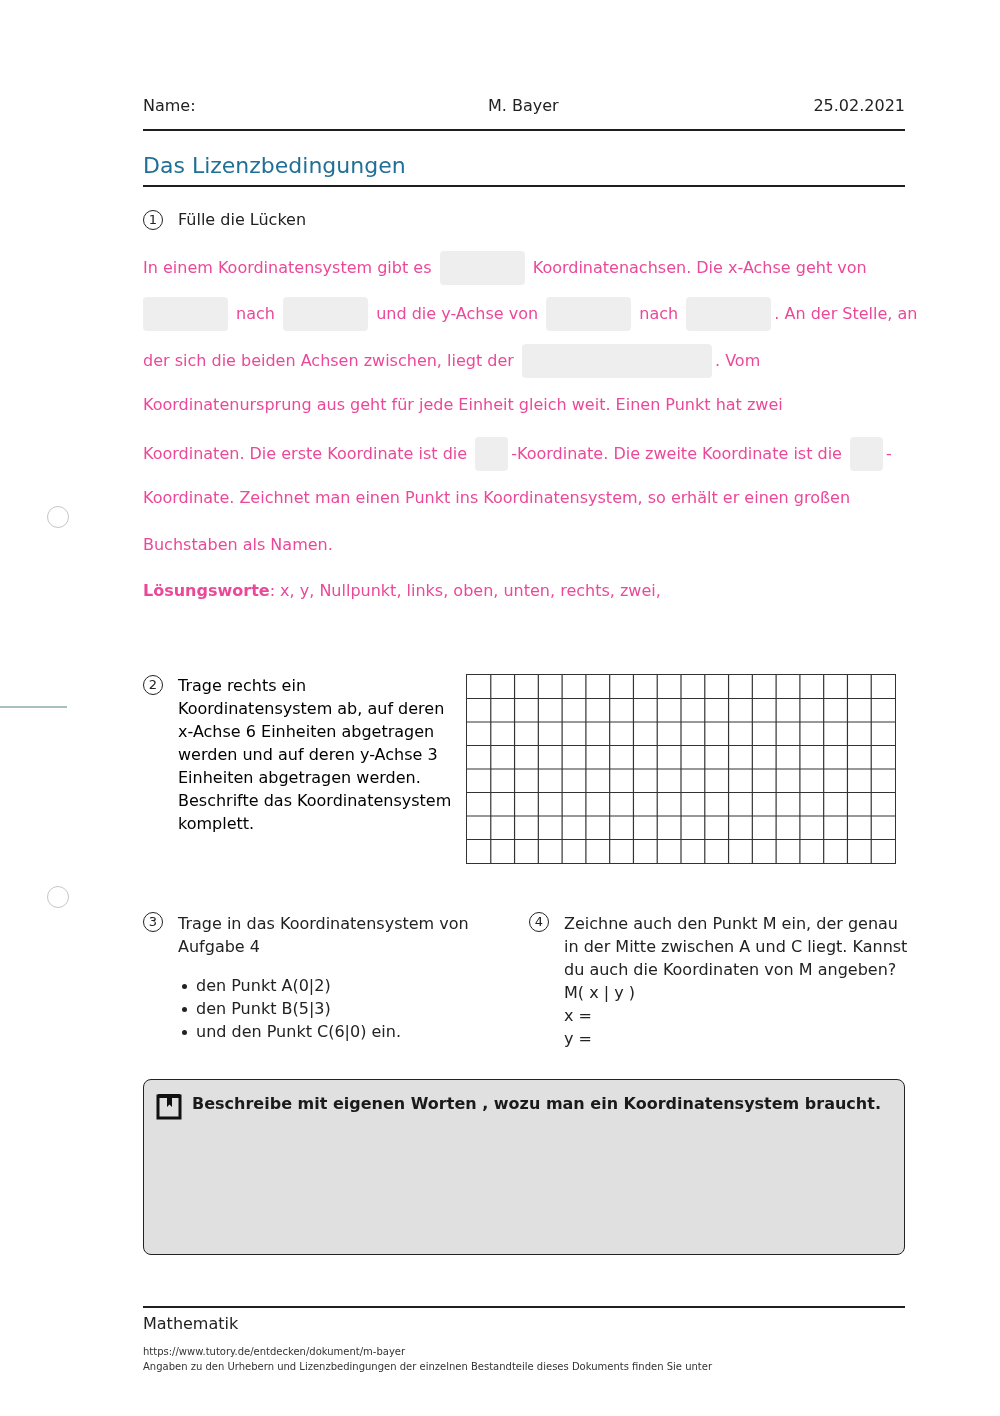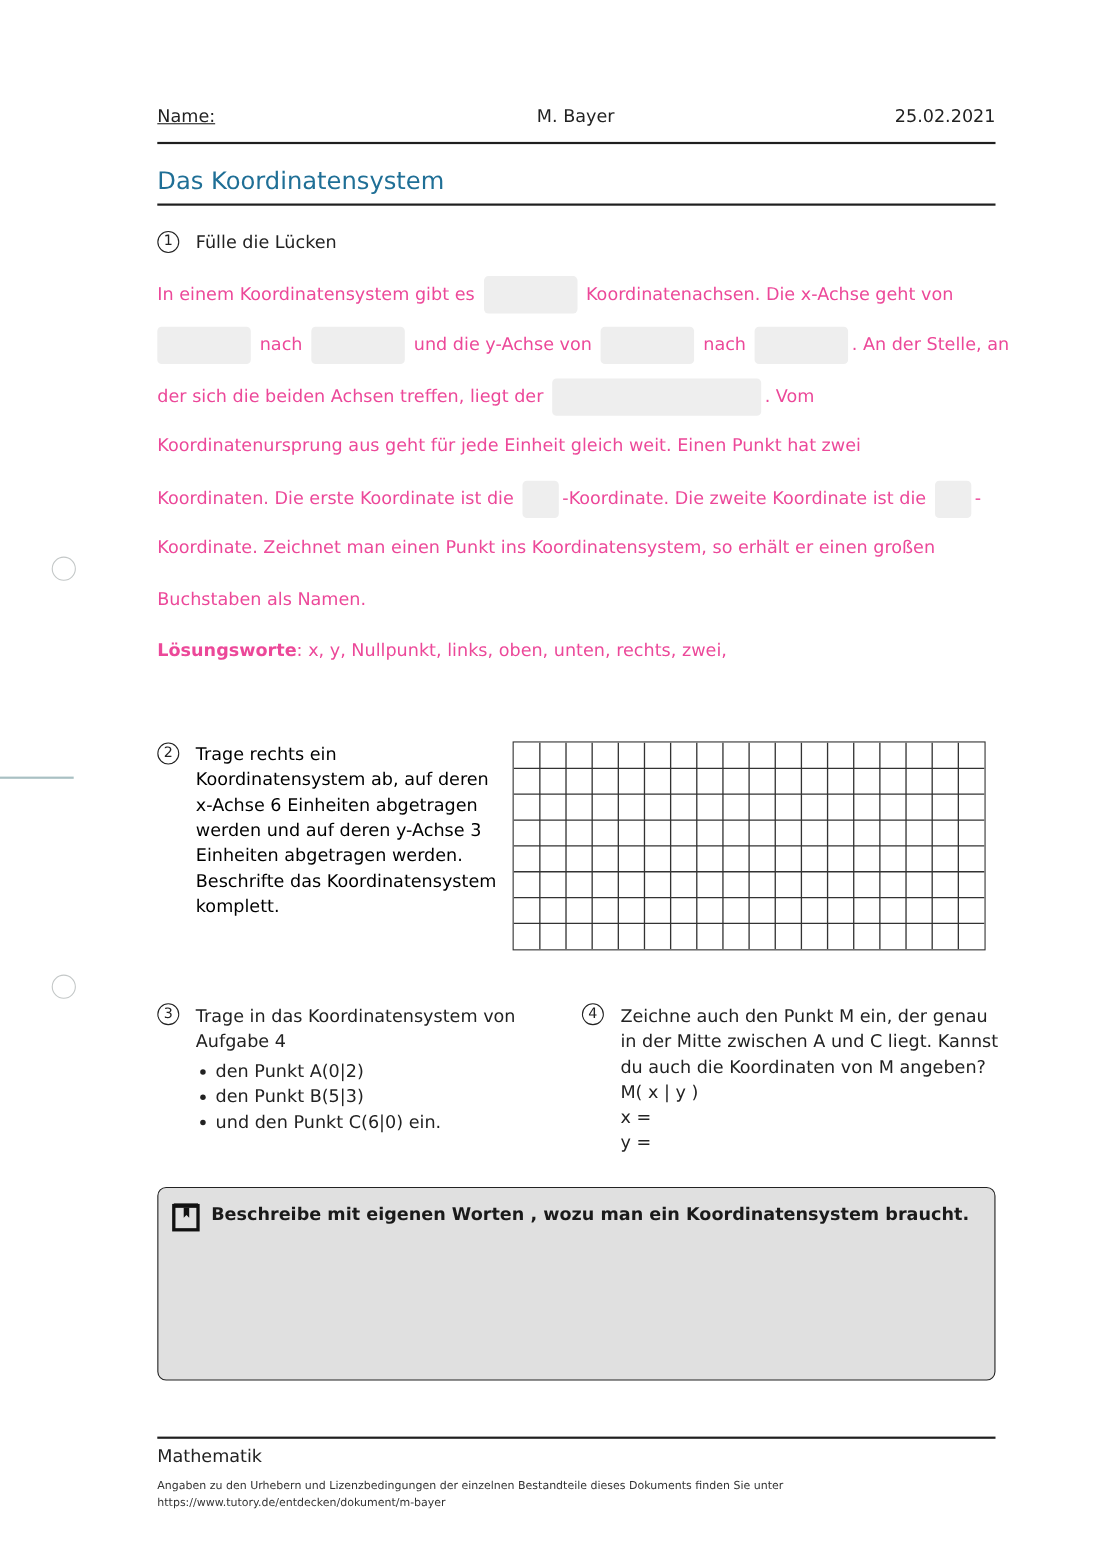--- a/index.html
+++ b/index.html
@@ -20,21 +20,21 @@
       position: absolute; left: 0; top: 706px; width: 67px; height: 1.5px;
       background: #a9c0c3;
     }
 
     
     .header-row {
       position: absolute; left: 143px; top: 96px; width: 762px; height: 22px;
       font-size: 16px; color: #222;
     }
     .header-row span { position: absolute; top: 0; }
-    .hdr-name { left: 0; text-decoration: underline; }
+    .hdr-name { left: 0; }
     .hdr-author { left: 345px; }
     .hdr-date { right: 0; }
     .rule { position: absolute; left: 143px; width: 762px; height: 2px; background: #1f1f1f; }
 
     .doc-title {
       position: absolute; left: 143px; top: 153px;
       font-size: 22px; color: #1f6f96; font-weight: normal;
     }
 
     
@@ -69,21 +69,21 @@
       position: absolute; left: 466px; top: 674px;
       width: 430px; height: 190px;
       border: 1.5px solid #333;
     }
 
     
     .task3-text {
       position: absolute; left: 178px; top: 912px; width: 330px;
       font-size: 16px; line-height: 23px; color: #222;
     }
-    .task3-list { margin-top: 4px; padding-left: 18px; }
+    .task3-list { margin-top: 16px; padding-left: 18px; }
     .task3-list li { list-style: none; position: relative; padding-left: 0; }
     .task3-list li::before {
       content: ""; position: absolute; left: -14px; top: 10px;
       width: 5px; height: 5px; background: #222; border-radius: 50%;
     }
     .task4-text {
       position: absolute; left: 564px; top: 912px; width: 345px;
       font-size: 16px; line-height: 23px; color: #222;
     }
 
@@ -114,21 +114,21 @@
 <div class="fold-mark"></div>
 <div class="punch-hole" style="top:886px;"></div>
 
 <div class="header-row">
   <span class="hdr-name">Name:</span>
   <span class="hdr-author">M. Bayer</span>
   <span class="hdr-date">25.02.2021</span>
 </div>
 <div class="rule" style="top:129px;"></div>
 
-<h1 class="doc-title">Das Koordinatensystem</h1>
+<h1 class="doc-title">Das Lizenzbedingungen</h1>
 <div class="rule" style="top:185px;"></div>
 
 <div class="task-num" style="left:143px; top:210px;">1</div>
 <div class="task-heading" style="left:178px; top:210px;">Fülle die Lücken</div>
 
 <div class="line" style="top:251px;">
   <span>In einem Koordinatensystem gibt es</span>
   <span class="gap g-md"></span>
   <span>Koordinatenachsen. Die x-Achse geht von</span>
 </div>
@@ -137,21 +137,21 @@
   <span class="gap g-md"></span>
   <span>nach</span>
   <span class="gap g-md"></span>
   <span>und die y-Achse von</span>
   <span class="gap g-md"></span>
   <span>nach</span>
   <span class="gap g-md"></span><span>. An der Stelle, an</span>
 </div>
 
 <div class="line" style="top:344px;">
-  <span>der sich die beiden Achsen treffen, liegt der</span>
+  <span>der sich die beiden Achsen zwischen, liegt der</span>
   <span class="gap g-lg"></span><span>. Vom</span>
 </div>
 
 <div class="line" style="top:390px;">
   <span>Koordinatenursprung aus geht für jede Einheit gleich weit. Einen Punkt hat zwei</span>
 </div>
 
 <div class="line" style="top:437px;">
   <span>Koordinaten. Die erste Koordinate ist die</span>
   <span class="gap g-sm"></span><span>-Koordinate. Die zweite Koordinate ist die</span>
@@ -221,15 +221,15 @@
     <rect x="2" y="4" width="22" height="22" fill="none" stroke="#111" stroke-width="3"></rect>
     <rect x="2" y="2" width="22" height="4" fill="#111"></rect>
     <path d="M11 6 L11 15 L13.5 12.5 L16 15 L16 6 Z" fill="#111"></path>
   </svg>
   <div class="prompt">Beschreibe mit eigenen Worten , wozu man ein Koordinatensystem braucht.</div>
 </div>
 
 <div class="rule" style="top:1306px;"></div>
 <div class="footer-subject">Mathematik</div>
 <div class="footer-note">
+  <div>https://www.tutory.de/entdecken/dokument/m-bayer</div>
   <div>Angaben zu den Urhebern und Lizenzbedingungen der einzelnen Bestandteile dieses Dokuments finden Sie unter</div>
-  <div>https://www.tutory.de/entdecken/dokument/m-bayer</div>
 </div>
 
 </body></html>

